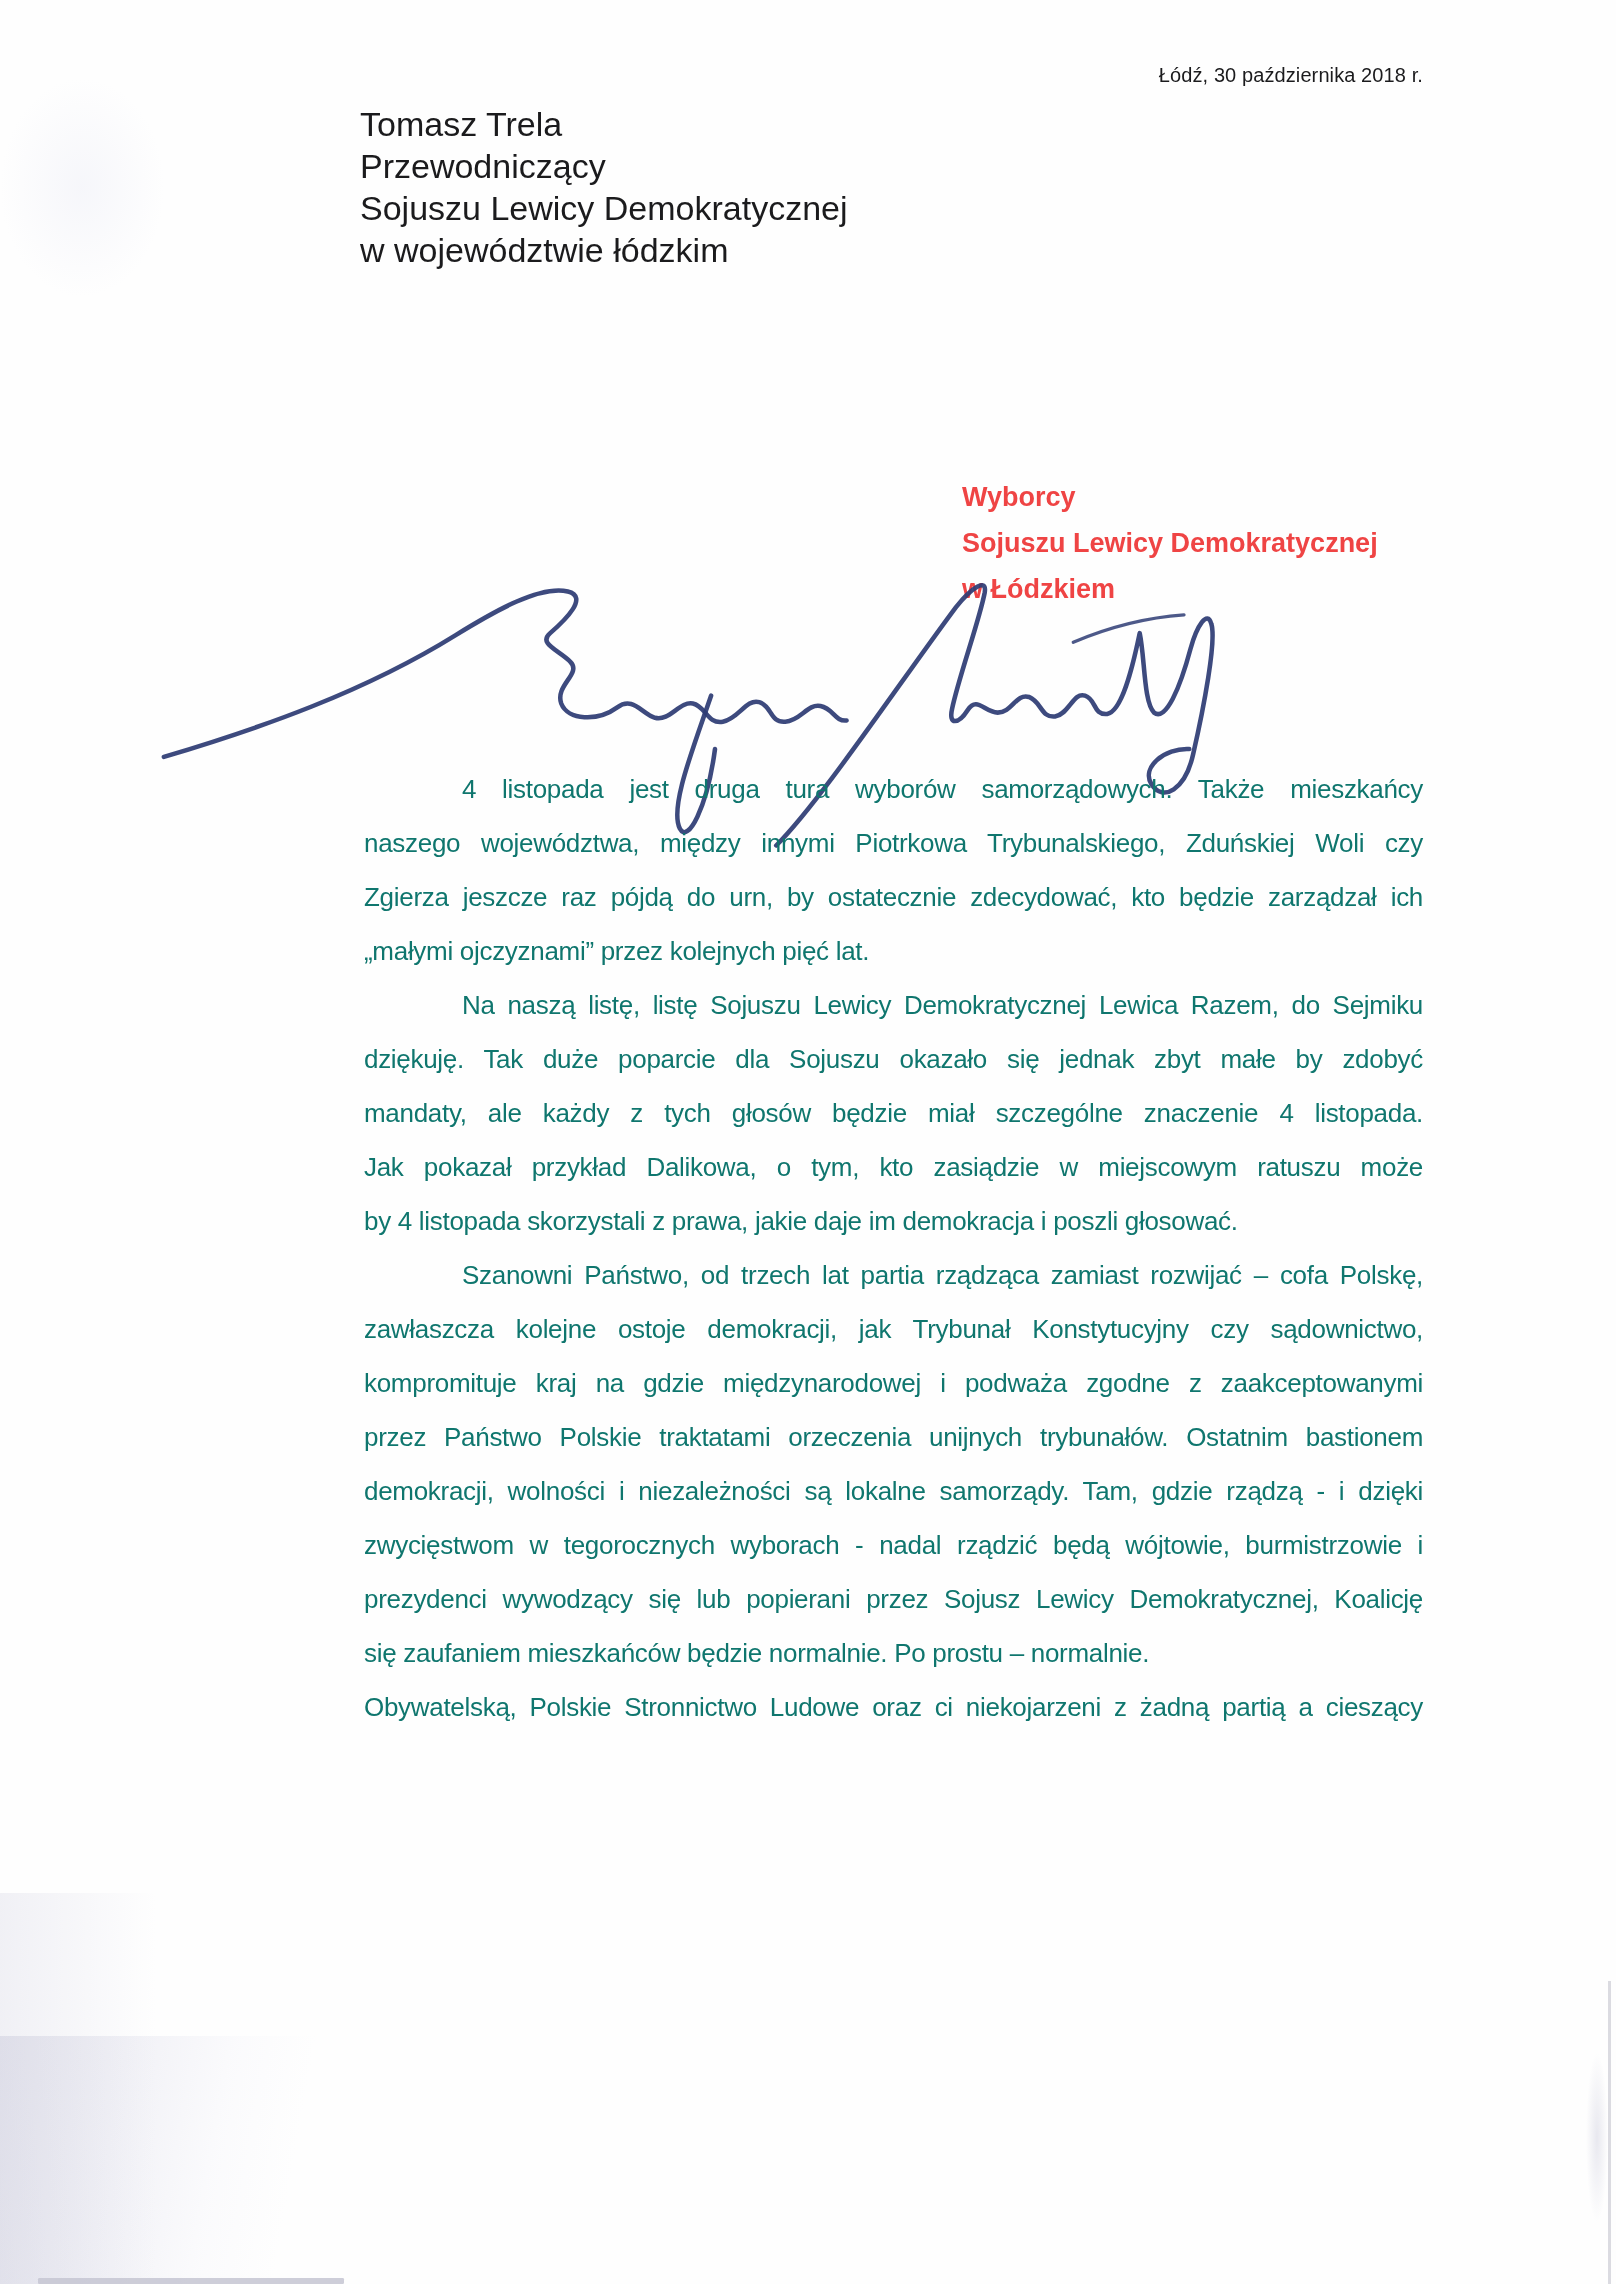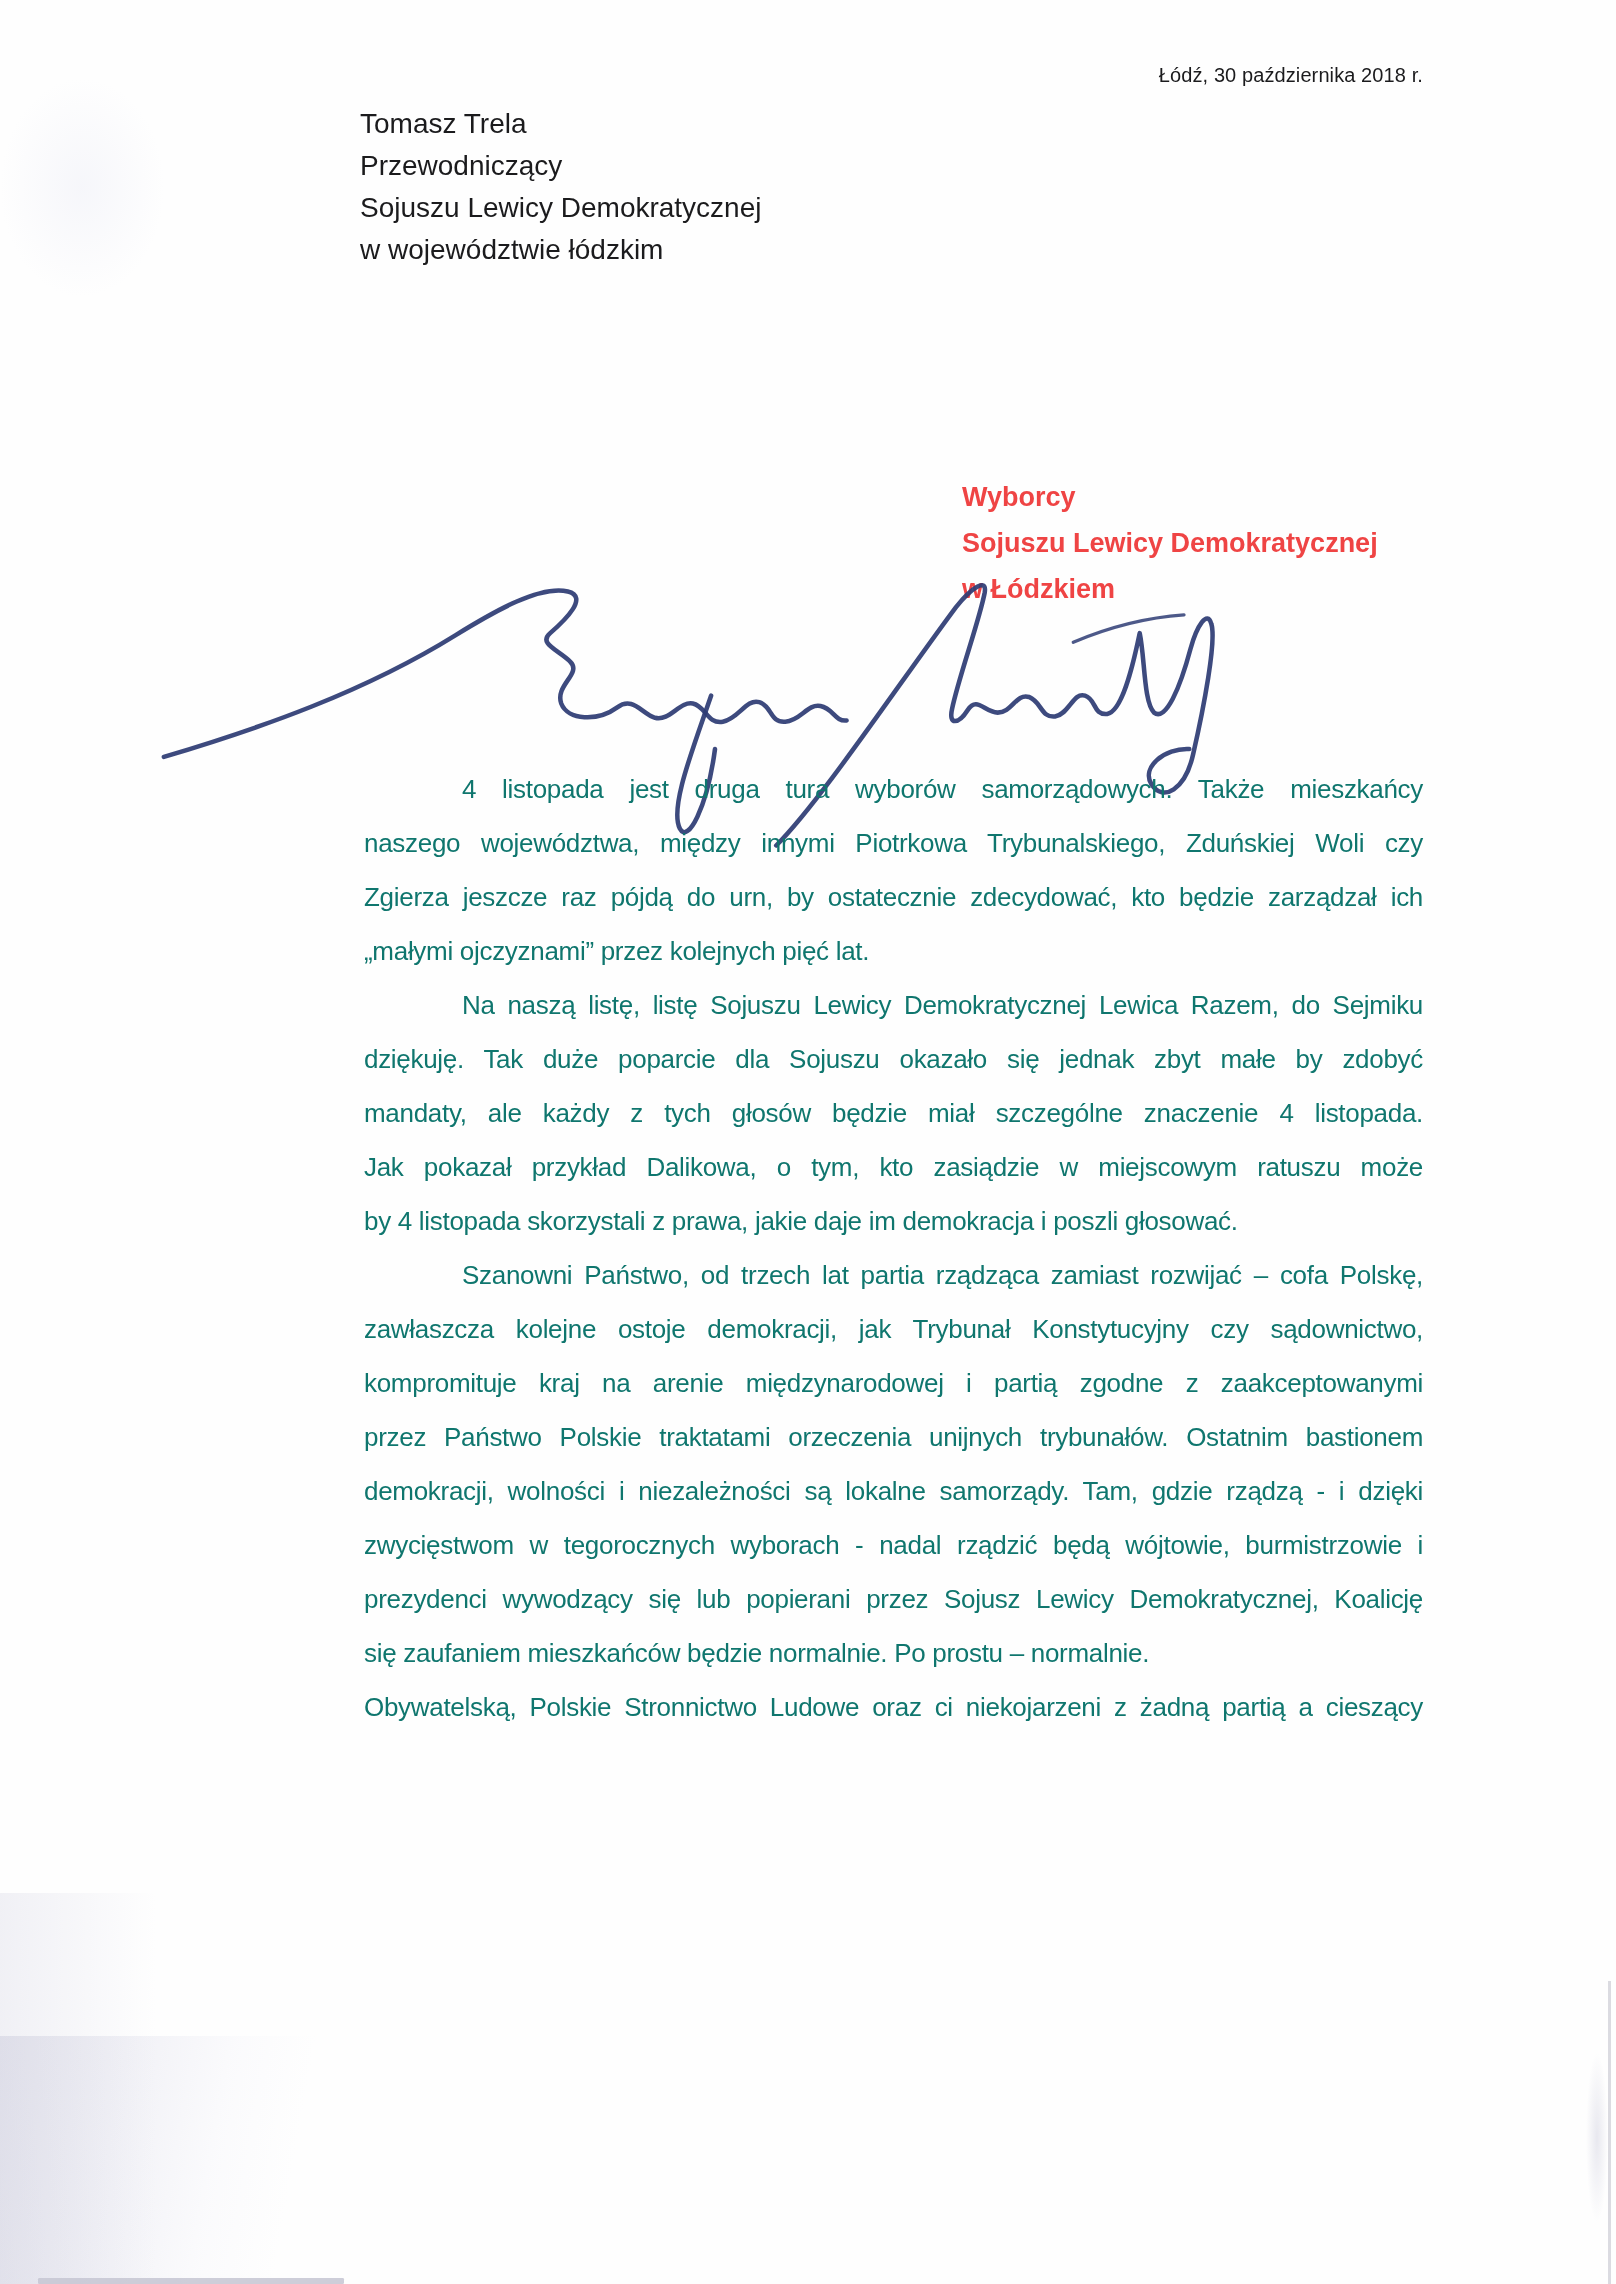--- a/index.html
+++ b/index.html
@@ -20,21 +20,21 @@
     font-size:20px;line-height:31px;
     letter-spacing:0.1px;
     color:#1b1b1d;
     white-space:nowrap;
   }
 
   
   .sender{
     position:absolute;
     left:360px;top:103px;
-    font-size:28px;line-height:42px;
+    font-size:34px;line-height:42px;
     color:#1b1b1d;
     white-space:nowrap;
   }
 
   
   .recipient{
     position:absolute;
     left:962px;top:474px;
     font-size:27px;line-height:46px;
     font-weight:700;
@@ -174,21 +174,21 @@
       <div class="line">naszego województwa, między innymi Piotrkowa Trybunalskiego, Zduńskiej Woli czy</div>
       <div class="line">Zgierza jeszcze raz  pójdą do urn, by ostatecznie zdecydować, kto będzie zarządzał ich</div>
       <div class="line para-last">„małymi ojczyznami” przez kolejnych pięć lat.</div>
       <div class="line para-first">Na naszą listę, listę Sojuszu Lewicy Demokratycznej Lewica Razem, do Sejmiku</div>
       <div class="line">dziękuję. Tak duże poparcie dla Sojuszu okazało się jednak zbyt małe by zdobyć</div>
       <div class="line">mandaty, ale każdy z tych głosów będzie miał szczególne znaczenie 4 listopada.</div>
       <div class="line">Jak pokazał przykład Dalikowa, o tym, kto zasiądzie w miejscowym ratuszu może</div>
       <div class="line para-last">by 4 listopada skorzystali z prawa, jakie daje im demokracja i poszli głosować.</div>
       <div class="line para-first">Szanowni Państwo, od trzech lat partia rządząca zamiast rozwijać – cofa Polskę,</div>
       <div class="line">zawłaszcza kolejne ostoje demokracji, jak Trybunał Konstytucyjny czy sądownictwo,</div>
-      <div class="line">kompromituje kraj na arenie międzynarodowej i partią zgodne z zaakceptowanymi</div>
+      <div class="line">kompromituje kraj na gdzie międzynarodowej i podważa zgodne z zaakceptowanymi</div>
       <div class="line">przez Państwo Polskie traktatami orzeczenia unijnych trybunałów. Ostatnim bastionem</div>
       <div class="line">demokracji, wolności i niezależności są lokalne samorządy. Tam, gdzie rządzą - i dzięki</div>
       <div class="line">zwycięstwom w tegorocznych wyborach - nadal rządzić będą wójtowie, burmistrzowie i</div>
       <div class="line">prezydenci wywodzący się lub popierani przez Sojusz Lewicy Demokratycznej, Koalicję</div>
       <div class="line para-last">się zaufaniem mieszkańców będzie normalnie. Po prostu – normalnie.</div>
       <div class="line">Obywatelską, Polskie Stronnictwo Ludowe oraz ci niekojarzeni z żadną partią a cieszący</div>
     </div>
 
   <div class="artifact artifact-top-left"></div>
   <div class="artifact artifact-bottom-left"></div>

